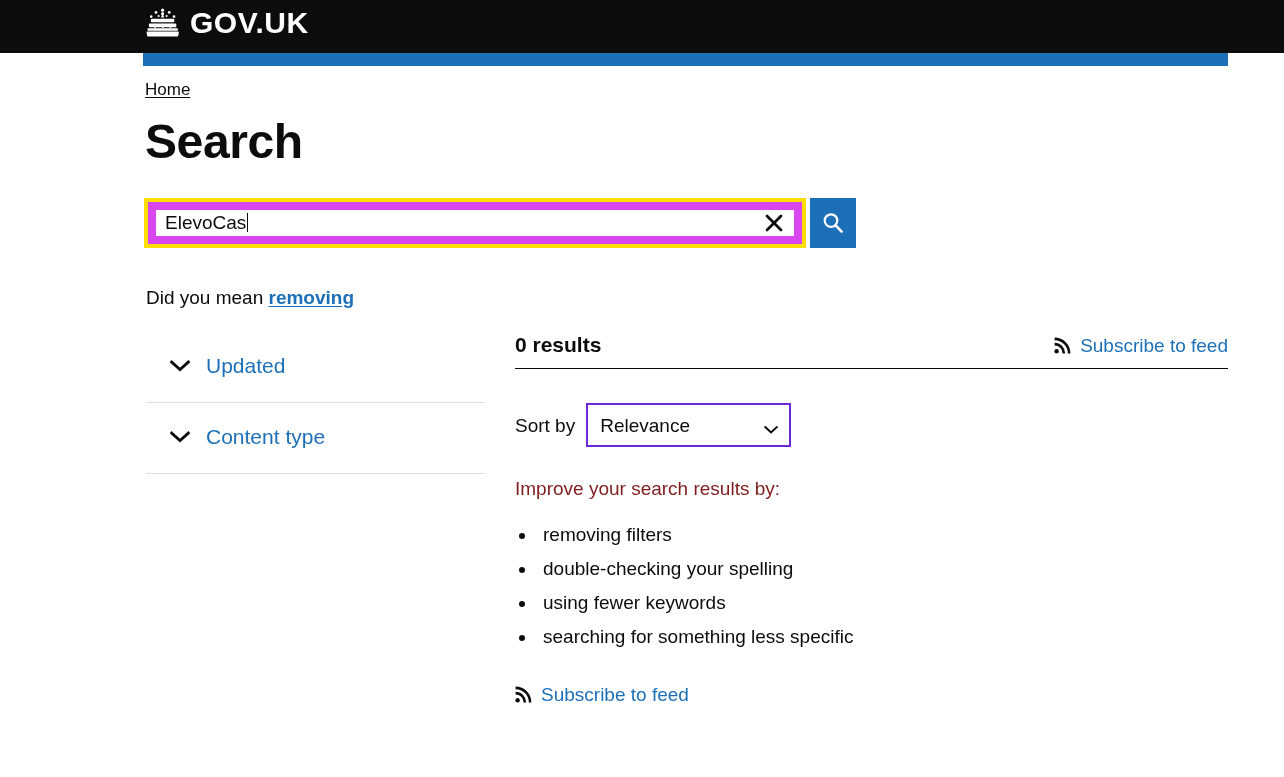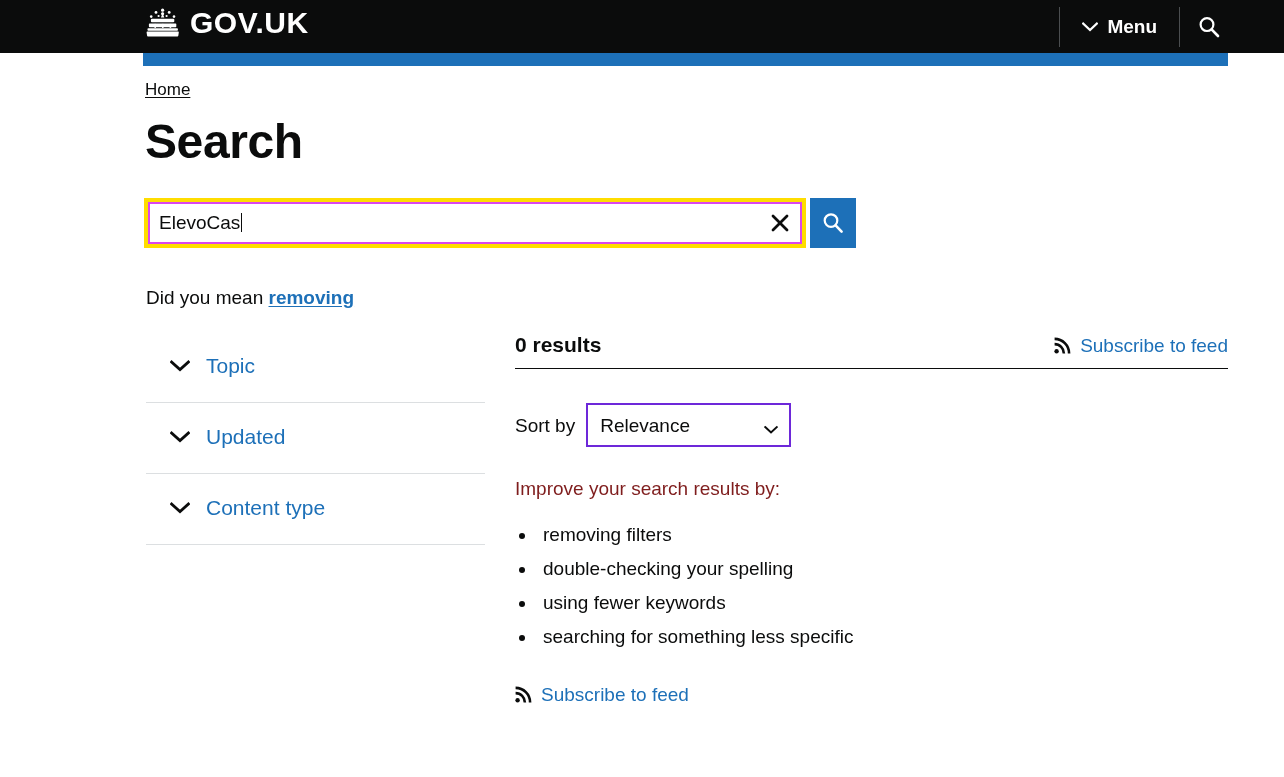--- a/index.html
+++ b/index.html
@@ -150,21 +150,21 @@
     background: #ffdd00;
     padding: 4px;
     display: flex;
     align-items: stretch;
   }
   .search-field {
     position: relative;
     width: 654px;
     height: 42px;
     background: #ffffff;
-    border: 2px solid #d946ef;
+    border: 8px solid #d946ef;
     display: flex;
     align-items: center;
   }
   .search-value {
     position: absolute;
     left: 9px;
     top: 50%;
     transform: translateY(-50%);
     font-size: 19px;
     line-height: 22px;
@@ -380,40 +380,20 @@
             <path d="M3.2 21.2h29c0.4 0 0.7 0.3 0.7 0.7v1.2c0 0.4-0.3 0.7-0.7 0.7h-29c-0.4 0-0.7-0.3-0.7-0.7v-1.2c0-0.4 0.3-0.7 0.7-0.7z"></path>
             <path d="M2.4 24.6h30.6c0.5 0 0.9 0.5 0.8 1l-0.5 3.2c-0.1 0.4-0.4 0.7-0.8 0.7H2.9c-0.4 0-0.8-0.3-0.8-0.7l-0.5-3.2c-0.1-0.5 0.3-1 0.8-1z"></path>
             <rect x="9.4" y="16.9" width="1.6" height="4.0"></rect>
             <rect x="17.0" y="16.9" width="1.6" height="4.0"></rect>
             <rect x="24.6" y="16.9" width="1.6" height="4.0"></rect>
           </svg>
         </span>
         <span class="logo-text">GOV.UK</span>
       </a>
 
-      <div class="header-right">
-        <div class="hdr-divider"></div>
-        <button class="menu-btn">
-          <span>
-            <svg class="chev-white" viewBox="0 0 16 10" xmlns="http://www.w3.org/2000/svg" aria-hidden="true">
-              <path d="M1.2 1.6 L8 8 L14.8 1.6" stroke="#ffffff" stroke-width="2.2" fill="none" stroke-linecap="square"></path>
-            </svg>
-          </span>
-          <span class="menu-label">Menu</span>
-        </button>
-        <div class="hdr-divider"></div>
-        <button class="search-toggle">
-          <span>
-            <svg class="mag-white" viewBox="0 0 24 24" xmlns="http://www.w3.org/2000/svg" aria-hidden="true">
-              <circle cx="10" cy="9.6" r="6.4" stroke="#ffffff" stroke-width="2.2" fill="none"></circle>
-              <line x1="14.8" y1="14.6" x2="21" y2="21" stroke="#ffffff" stroke-width="2.6" stroke-linecap="round"></line>
-            </svg>
-          </span>
-        </button>
-      </div>
     </div>
   </div>
 
   <div class="blue-bar"></div>
 
   <div class="content">
 
     <nav class="breadcrumb">
       <a href="#">Home</a>
     </nav>
@@ -441,30 +421,20 @@
             <line x1="14.6" y1="14.4" x2="20.6" y2="20.6" stroke="#ffffff" stroke-width="2.6" stroke-linecap="round"></line>
           </svg>
         </span>
       </button>
     </div>
 
     <p class="suggestion"><span>Did you mean</span> <a href="#">removing</a></p>
 
     <div class="col-filters">
 
-      <div class="filter-section">
-        <button class="filter-toggle">
-          <span>
-            <svg class="chev-black" viewBox="0 0 20 12" xmlns="http://www.w3.org/2000/svg" aria-hidden="true">
-              <path d="M1.6 2 L10 9.6 L18.4 2" stroke="#0b0c0c" stroke-width="2.8" fill="none" stroke-linecap="square"></path>
-            </svg>
-          </span>
-          <span class="filter-label">Topic</span>
-        </button>
-      </div>
 
       <div class="filter-section">
         <button class="filter-toggle">
           <span>
             <svg class="chev-black" viewBox="0 0 20 12" xmlns="http://www.w3.org/2000/svg" aria-hidden="true">
               <path d="M1.6 2 L10 9.6 L18.4 2" stroke="#0b0c0c" stroke-width="2.8" fill="none" stroke-linecap="square"></path>
             </svg>
           </span>
           <span class="filter-label">Updated</span>
         </button>

